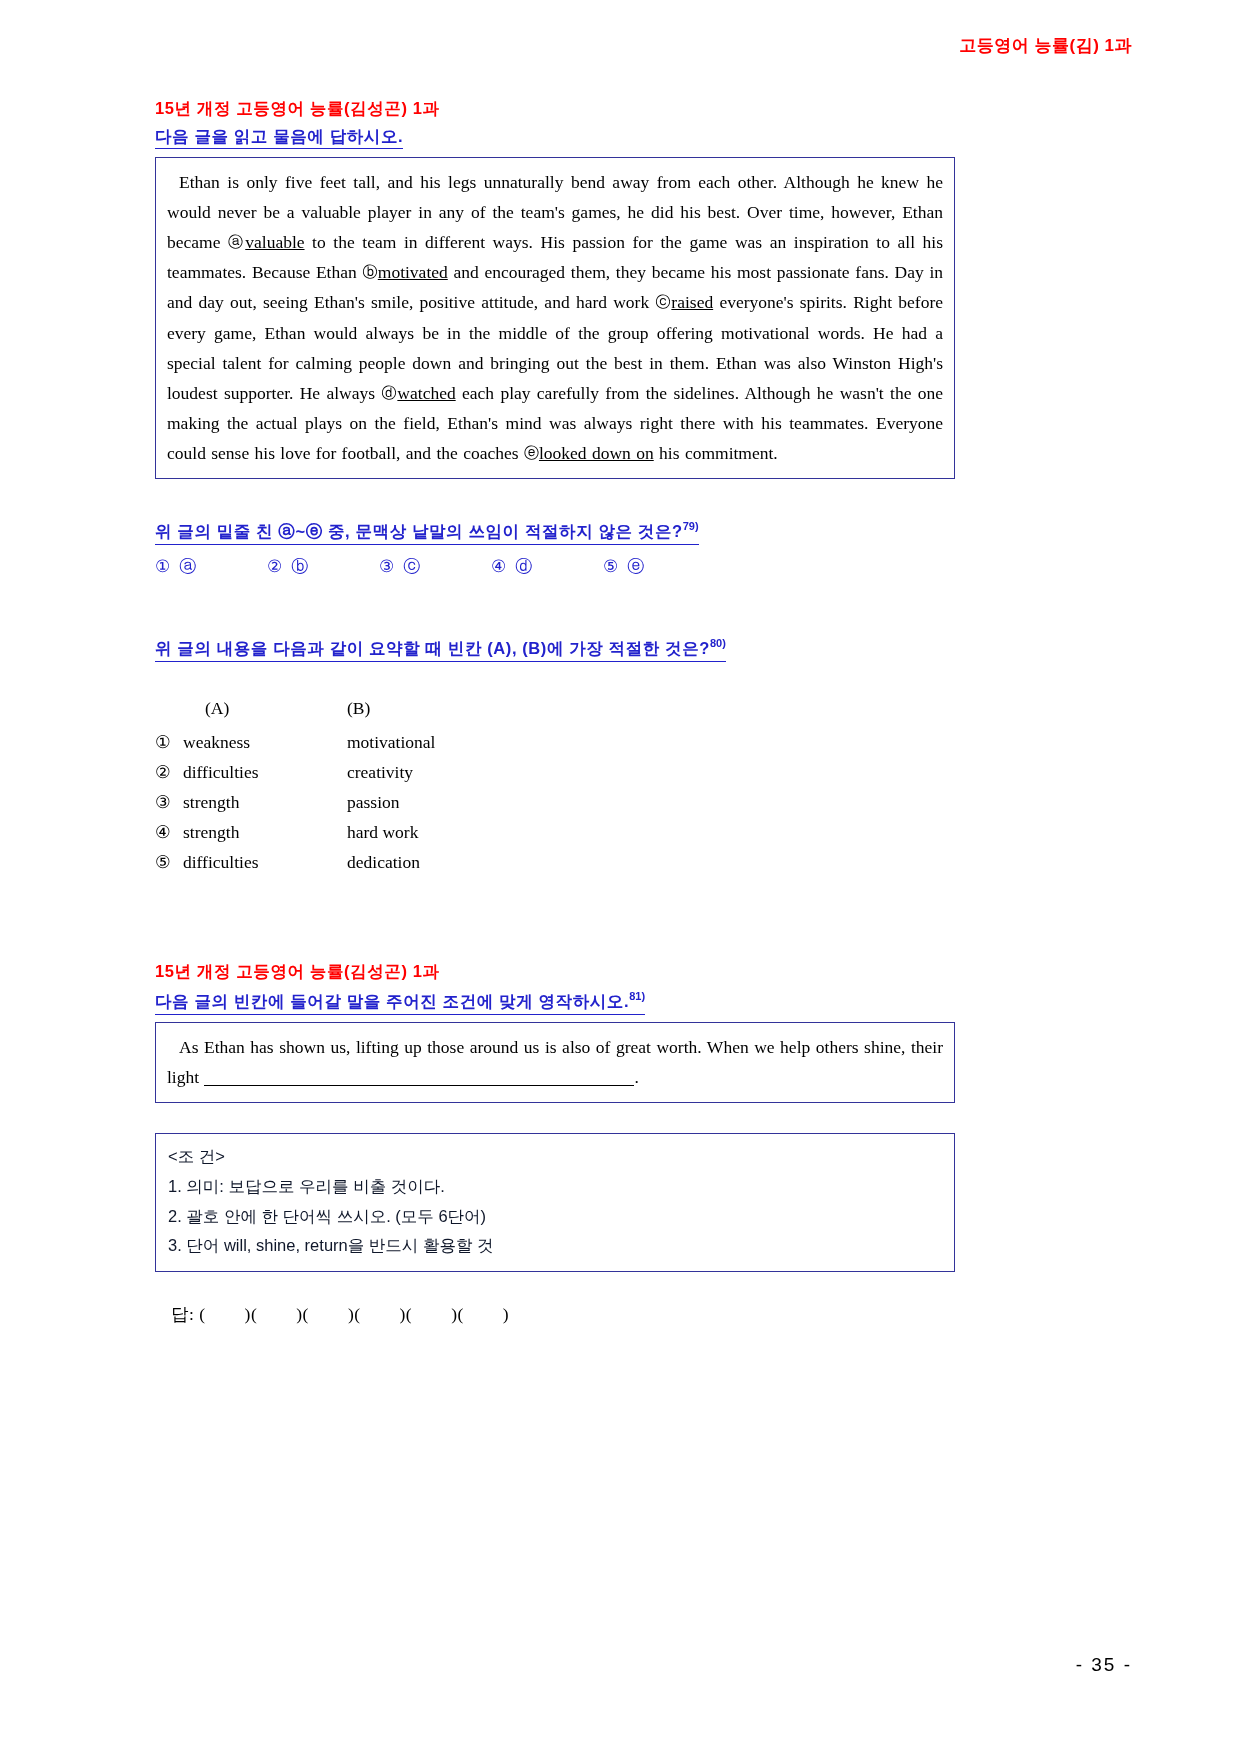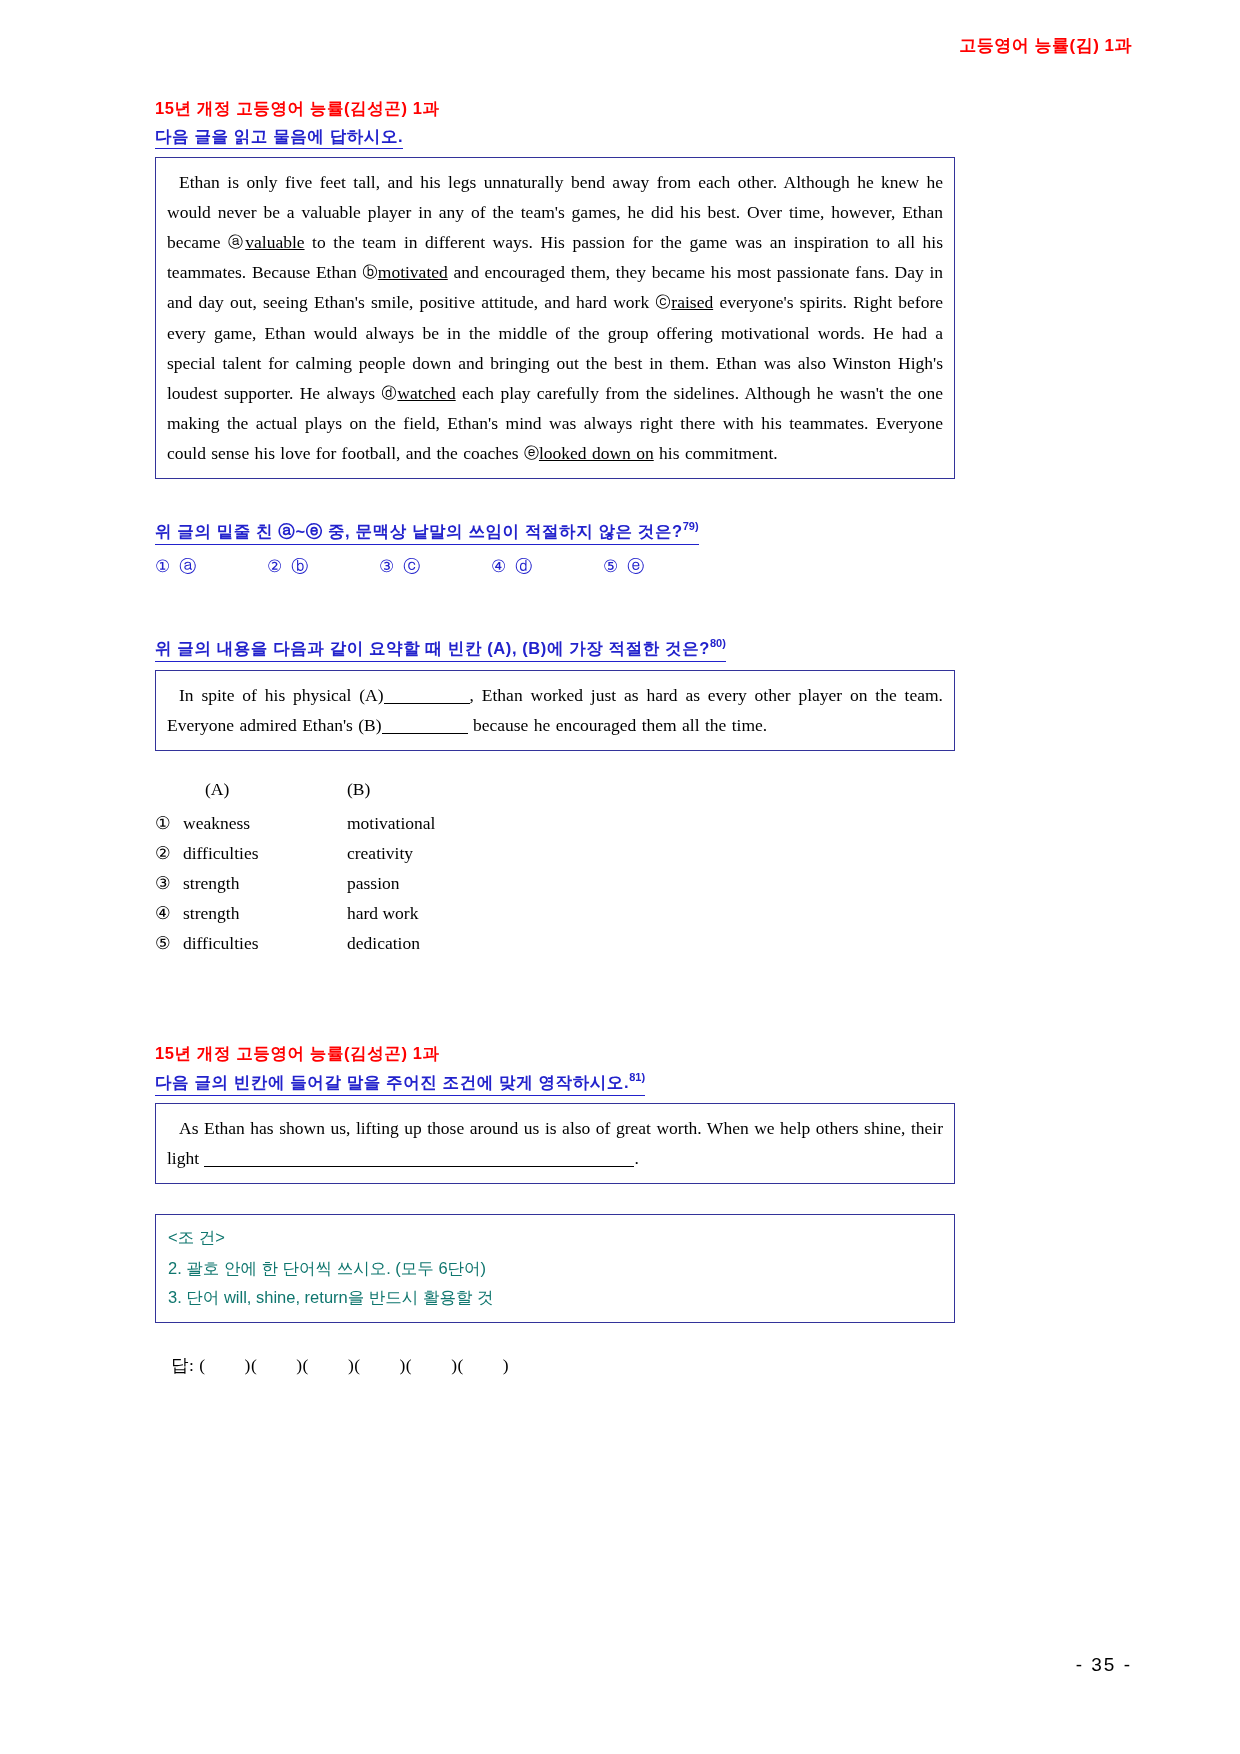--- a/index.html
+++ b/index.html
@@ -152,21 +152,21 @@
   .ab-row .colB { width: 220px; }
 
   
   .cond-box {
     border: 1.2px solid #33339a;
     padding: 8px 12px 10px 12px;
     box-sizing: border-box;
     font-family: "Liberation Sans", "DejaVu Sans", sans-serif;
     font-size: 16.5px;
     line-height: 1.78;
-    color: #0f766e;
+    color: #0f172a;
   }
   .cond-box .cond-title { margin: 0 0 1px 0; }
   .cond-box .cond-item { margin: 0; }
 
   
   .answer-line {
     margin-top: 30px;
     margin-left: 16px;
     font-family: "Liberation Serif", "DejaVu Serif", serif;
     font-size: 17.5px;
@@ -223,23 +223,20 @@
     </div>
 
     <div class="sp-58"></div>
 
     <div>
       <span class="q-heading"><span>위 글의 내용을 다음과 같이 요약할 때 빈칸 (A), (B)에 가장 적절한 것은?</span><span class="sup">80)</span></span>
     </div>
 
     <div style="height:8px"></div>
 
-    <div class="passage-box">
-      <p><span>In spite of his physical (A)</span><span class="blank-s"></span><span>, Ethan worked just as hard as every other player on the team. Everyone admired Ethan's (B)</span><span class="blank-s"></span><span> because he encouraged them all the time.</span></p>
-    </div>
 
     <div class="ab-table">
       <div class="ab-head">
         <div class="colA">(A)</div>
         <div class="colB">(B)</div>
       </div>
 
       <div class="ab-row">
         <div class="marker">①</div>
         <div class="colA">weakness</div>
@@ -278,20 +275,21 @@
     <div style="height:7px"></div>
 
     <div class="passage-box">
       <p><span>As Ethan has shown us, lifting up those around us is also of great worth. When we help others shine, their light </span><span class="blank-long"></span><span>.</span></p>
     </div>
 
     <div class="sp-30"></div>
 
     <div class="cond-box">
       <p class="cond-title">&lt;조 건&gt;</p>
+      <p class="cond-item">1. 의미: 보답으로 우리를 비출 것이다.</p>
       <p class="cond-item">2. 괄호 안에 한 단어씩 쓰시오. (모두 6단어)</p>
       <p class="cond-item">3. 단어 will, shine, return을 반드시 활용할 것</p>
     </div>
 
     <div class="answer-line">답: (        )(        )(        )(        )(        )(        )</div>
 
   </div>
 
   <div class="page-number">- 35 -</div>
 

